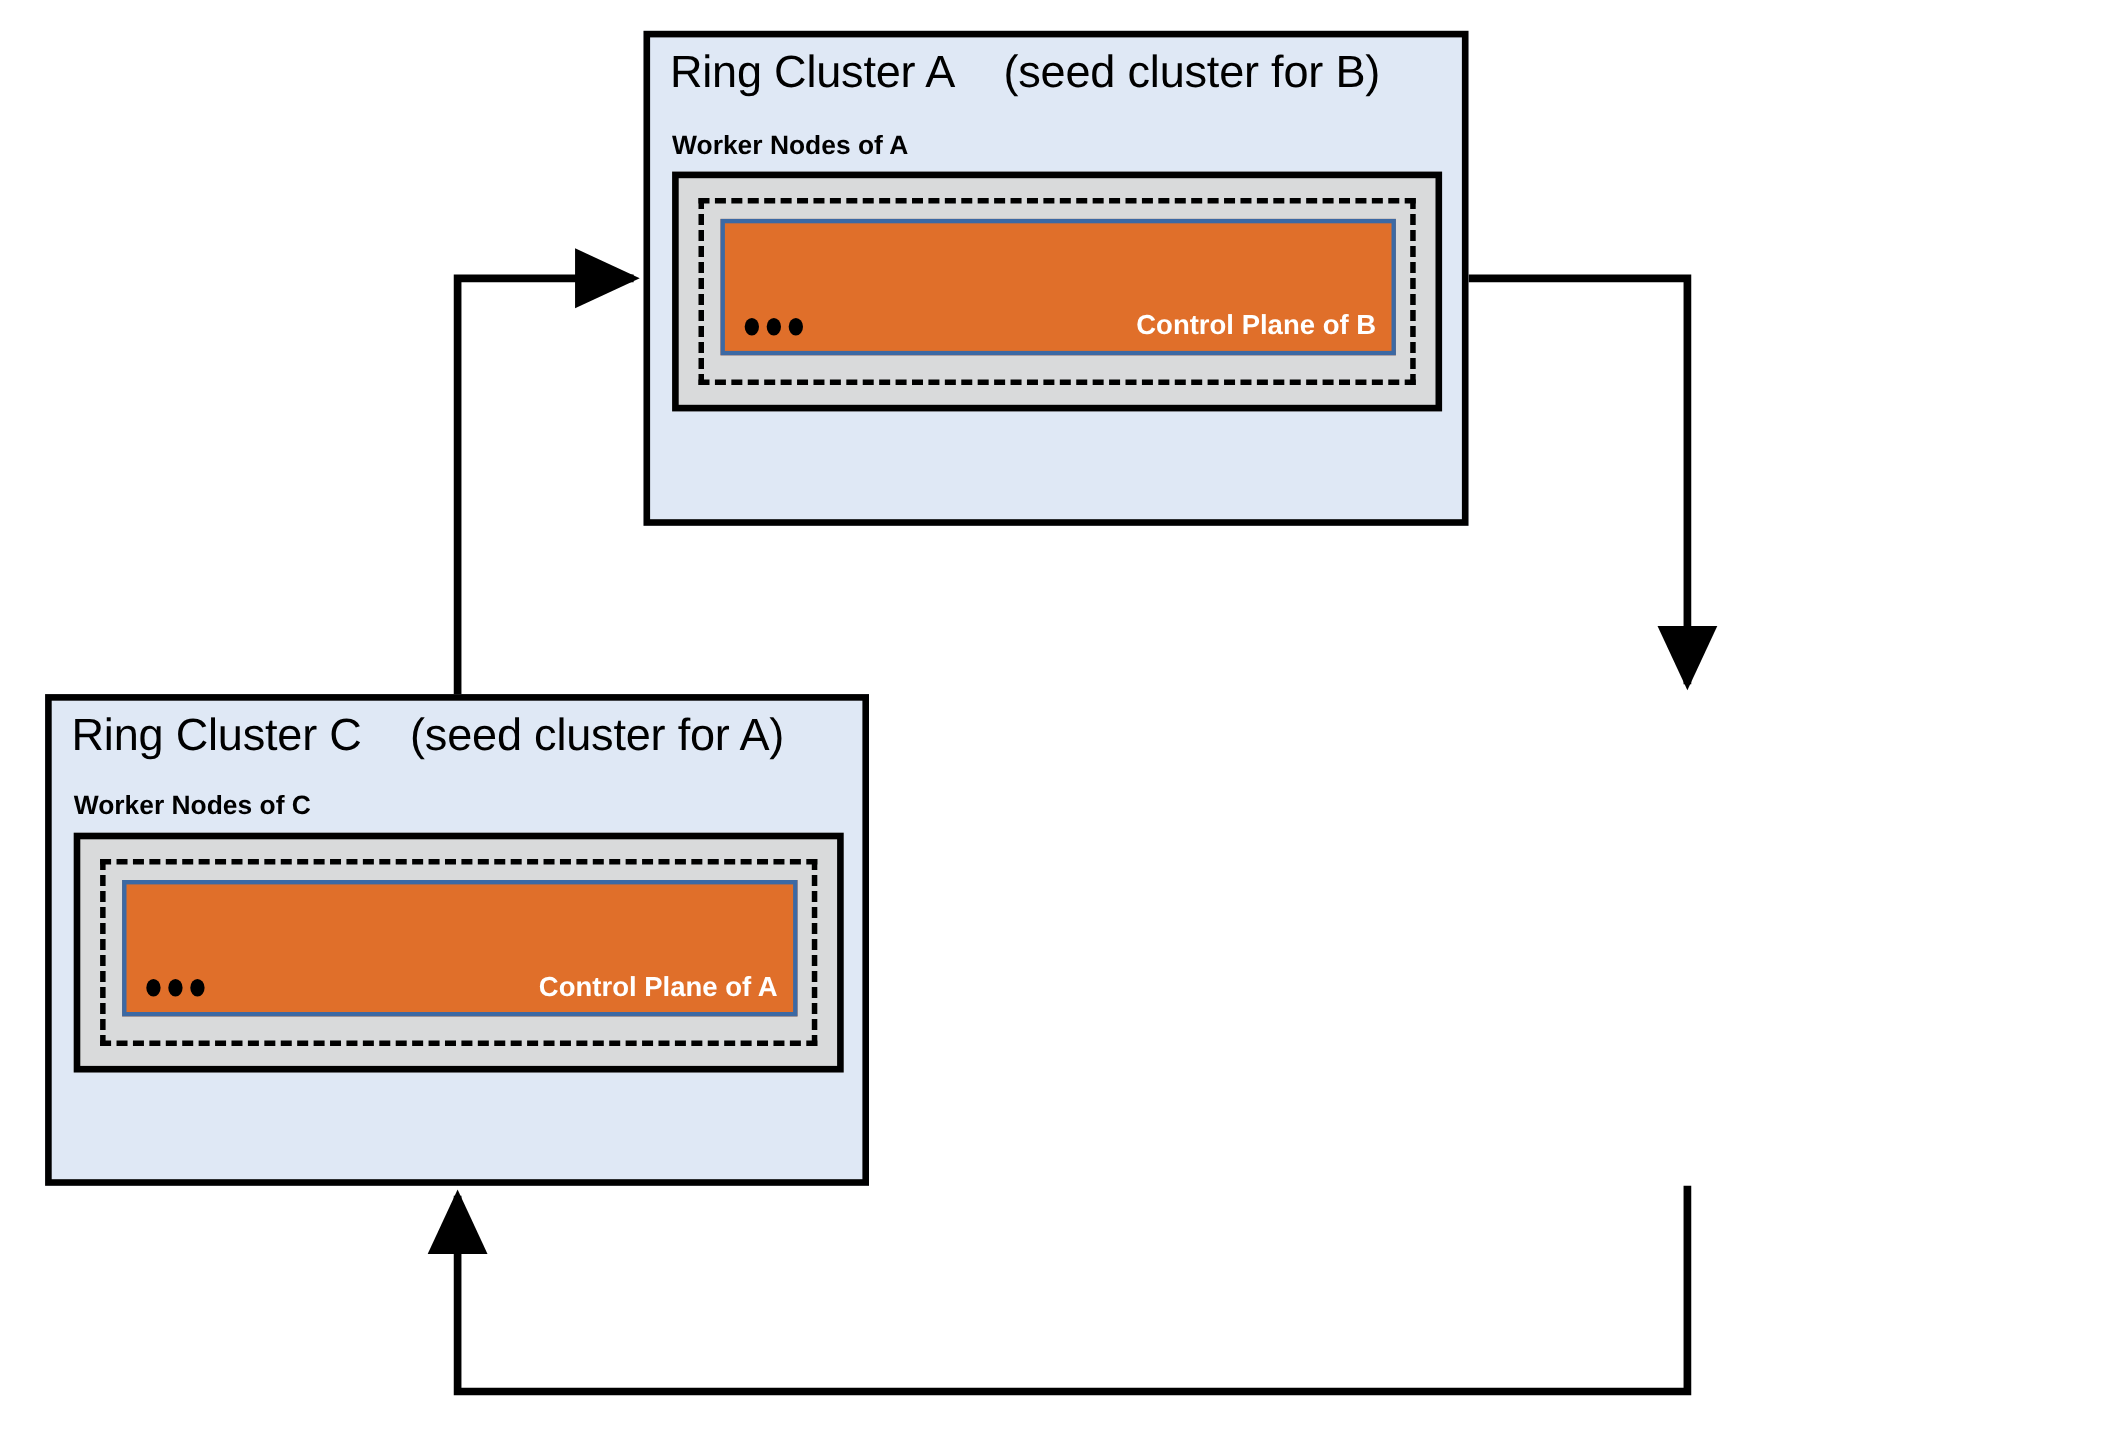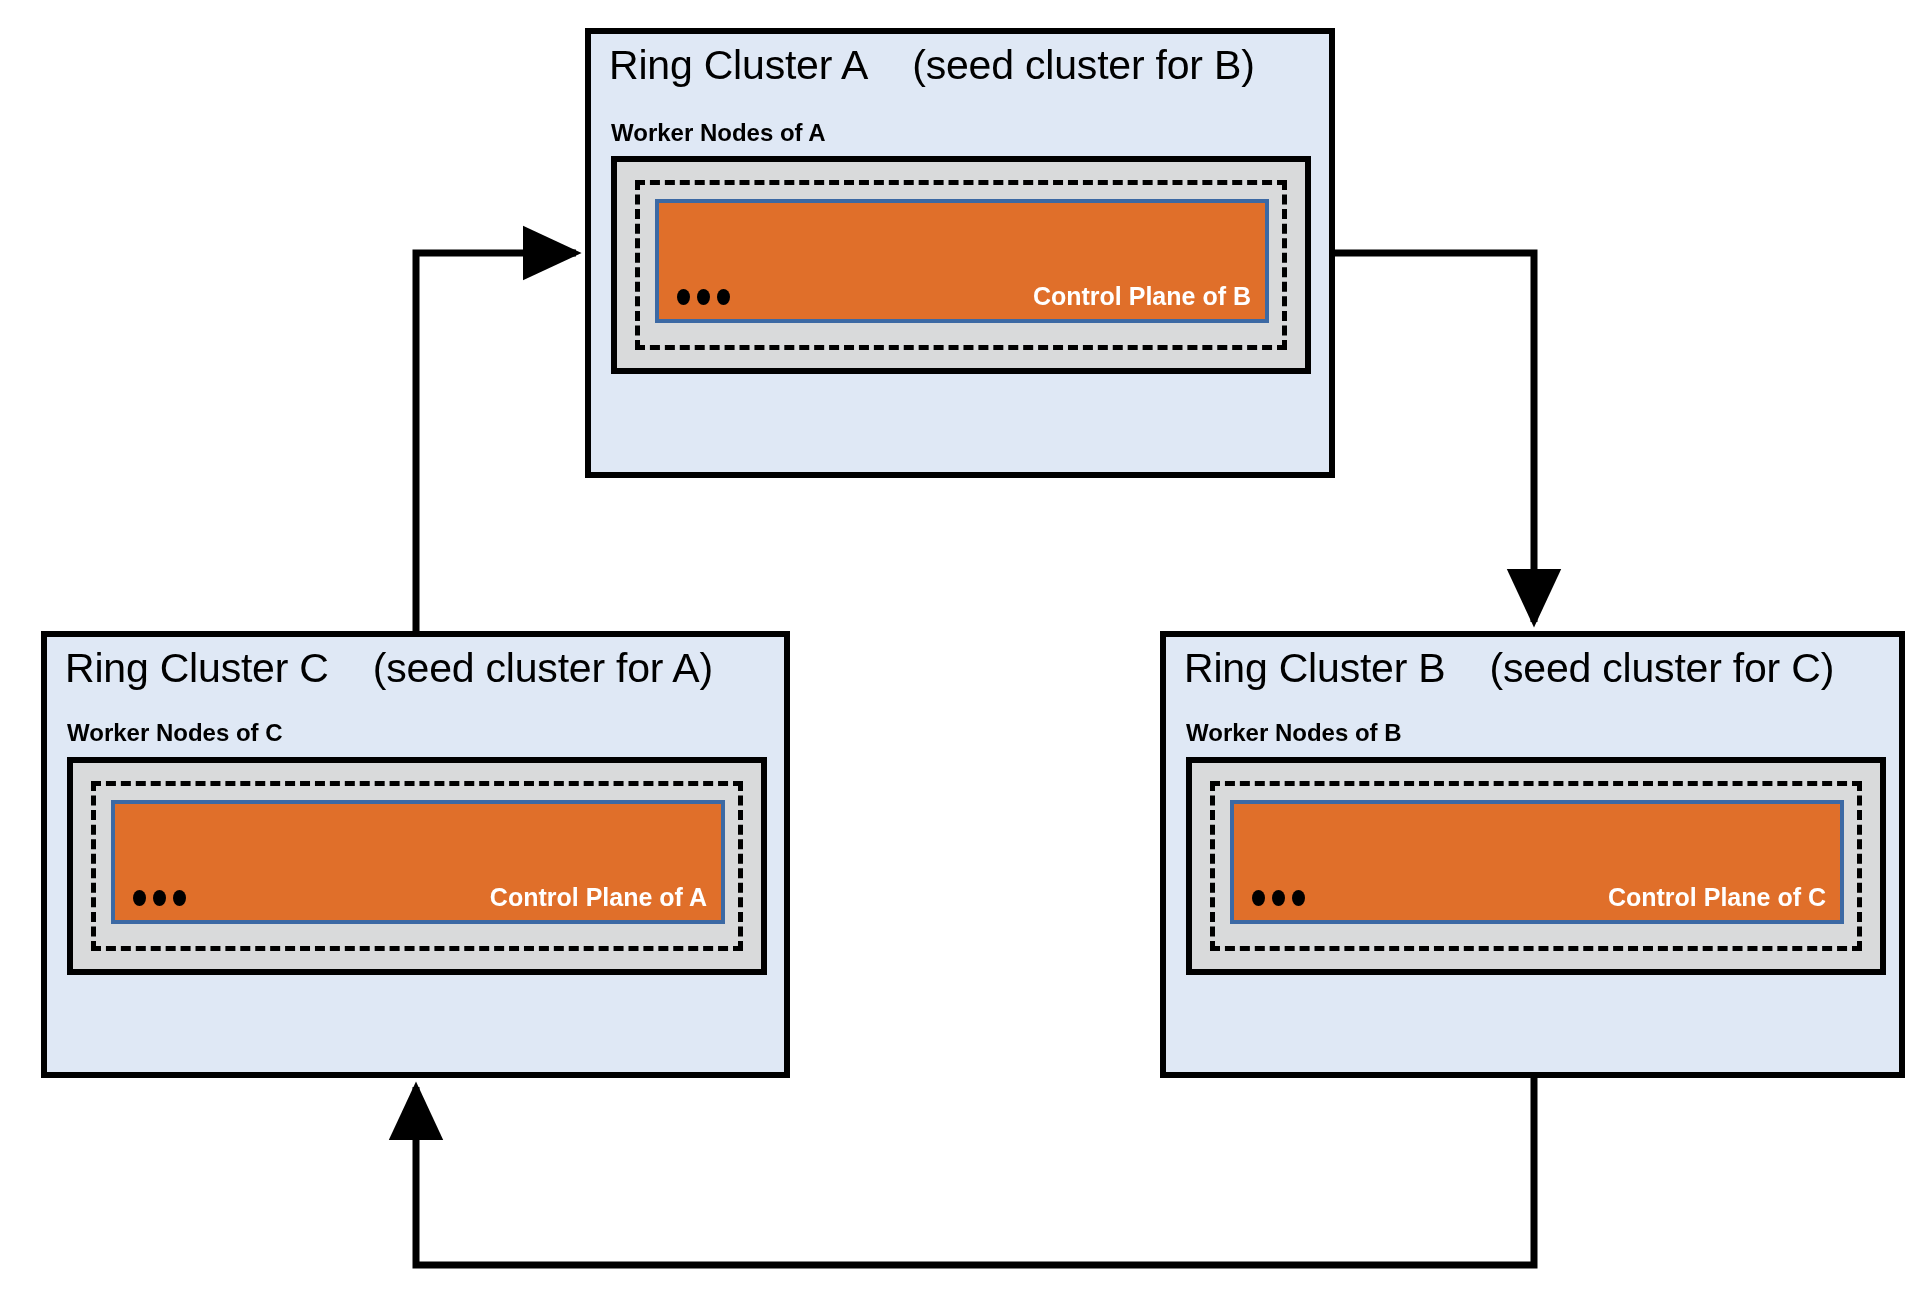--- a/index.html
+++ b/index.html
@@ -167,36 +167,14 @@
         <div class="ellipsis-dots">
           <i></i>
             <i></i>
             <i></i>
         </div>
         <div class="control-plane-label">Control Plane of B</div>
       </div>
     </div>
   </div>
 
-  <div class="cluster" style="left:1160px; top:631px; width:745px; height:447px;">
-
-    <div class="cluster-title">
-      <span>Ring Cluster B</span><span class="title-gap"></span><span>(seed cluster for C)</span>
-    </div>
-
-    <div class="worker-label" style="top:82px;">Worker Nodes of B</div>
-
-    <div class="worker-outer" style="left:20px; top:120px; width:700px; height:218px;">
-
-      <div class="worker-dashed" style="left:18px; top:18px; right:18px; bottom:18px;"></div>
-
-      <div class="control-plane" style="left:38px; top:37px; width:614px; height:124px;">
-        <div class="ellipsis-dots">
-          <i></i>
-            <i></i>
-            <i></i>
-        </div>
-        <div class="control-plane-label">Control Plane of C</div>
-      </div>
-    </div>
-  </div>
 
 </div>
 
 </body></html>

